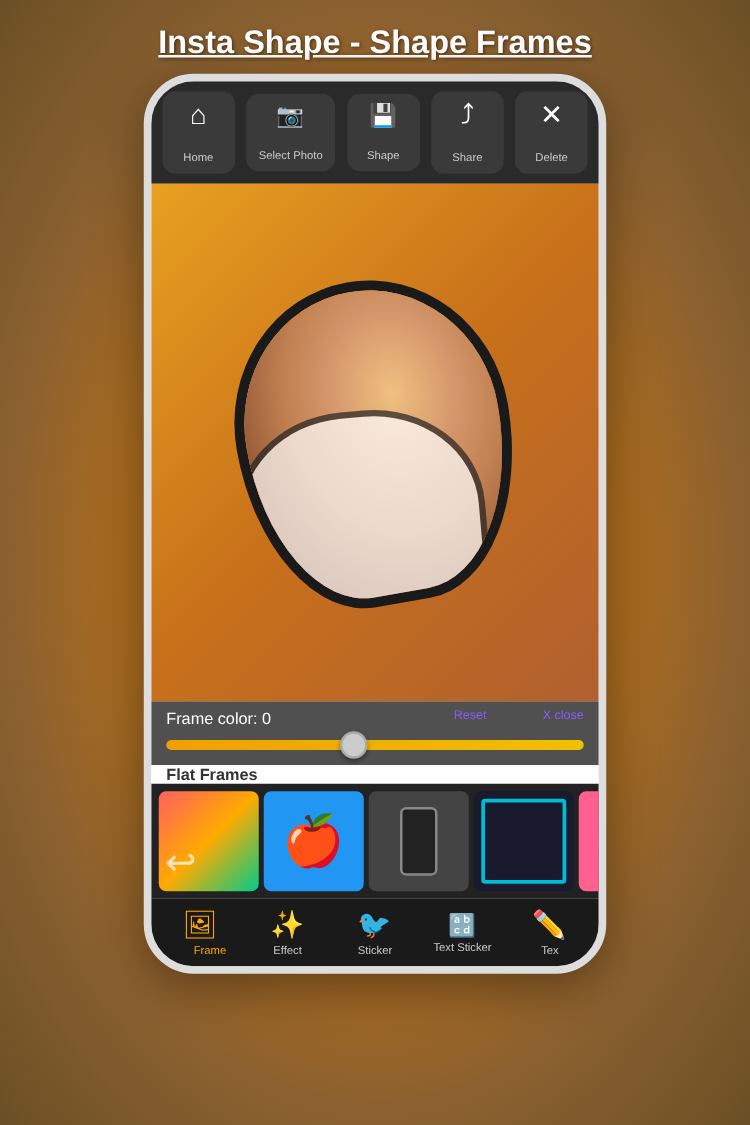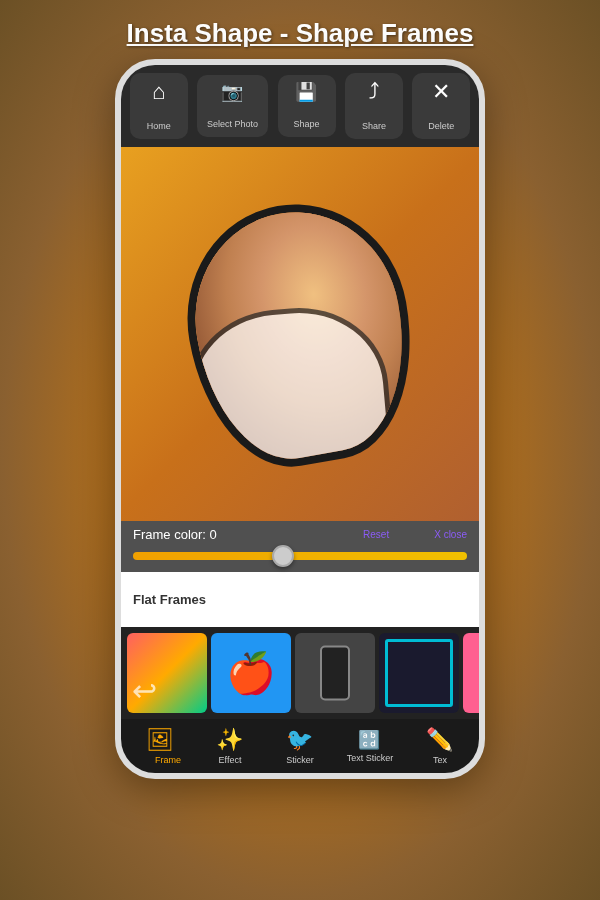--- a/index.html
+++ b/index.html
@@ -136,21 +136,20 @@
       background: rgba(50,50,50,0.85);
       padding: 6px 12px;
       display: flex;
       flex-direction: column;
       gap: 4px;
       flex-shrink: 0;
     }
     .color-row {
       display: flex;
       flex-direction: row;
-      align-items: center;
       justify-content: space-between;
     }
     .color-label {
       color: #fff;
       font-size: 13px;
     }
     .color-actions {
       display: flex;
       gap: 16px;
     }
@@ -185,21 +184,21 @@
       left: 45%;
       transform: translate(-50%, -50%);
       border: 2px solid #aaa;
       cursor: pointer;
       box-shadow: 0 2px 4px rgba(0,0,0,0.4);
     }
 
     
     .section-label {
       background: #fff;
-      padding: 20px 12px;
+      padding: 0 12px;
       font-size: 13px;
       font-weight: bold;
       color: #333;
       flex-shrink: 0;
     }
 
     
     .frames-row {
       background: #222;
       display: flex;

